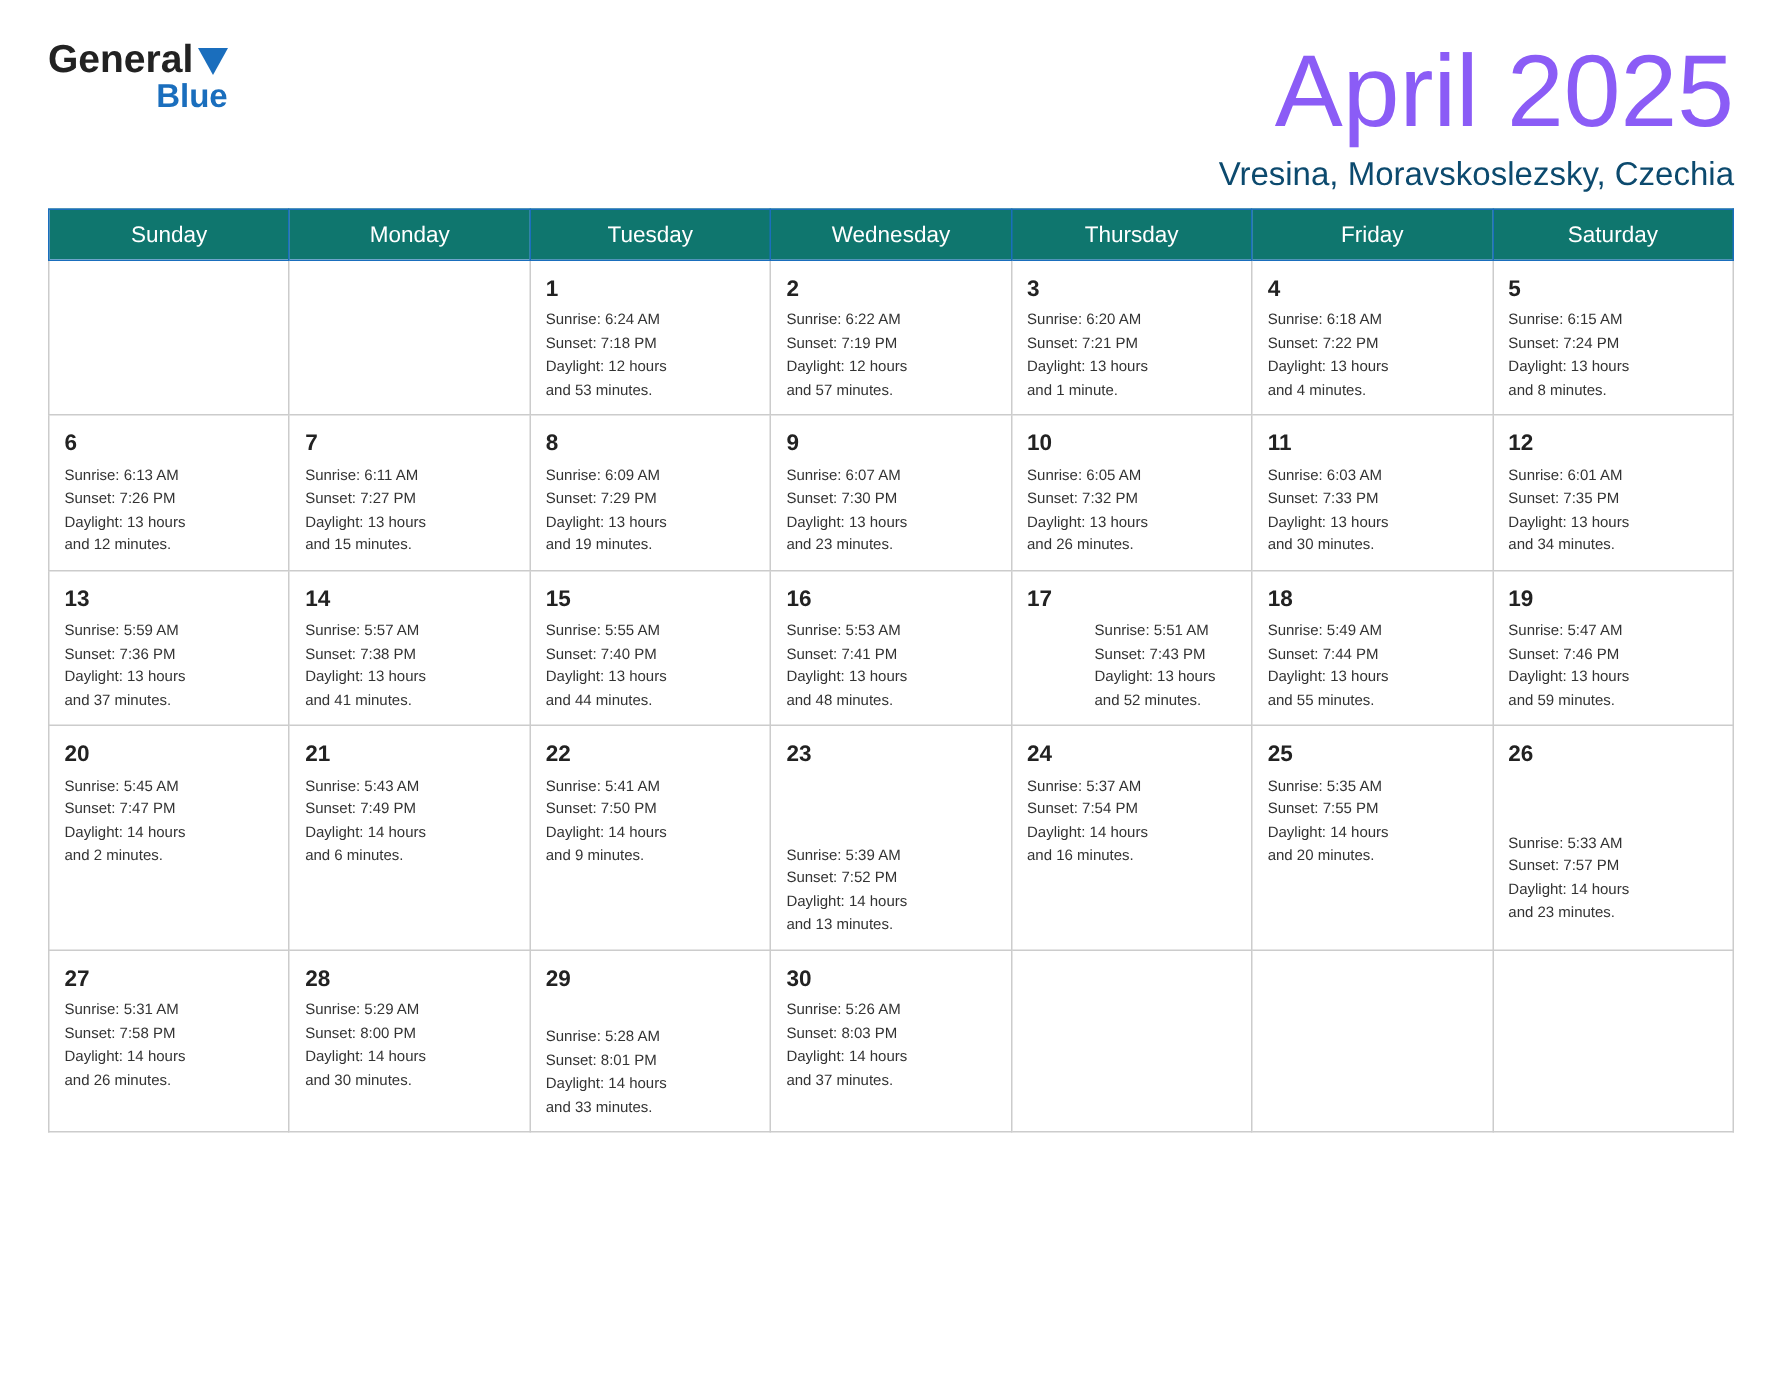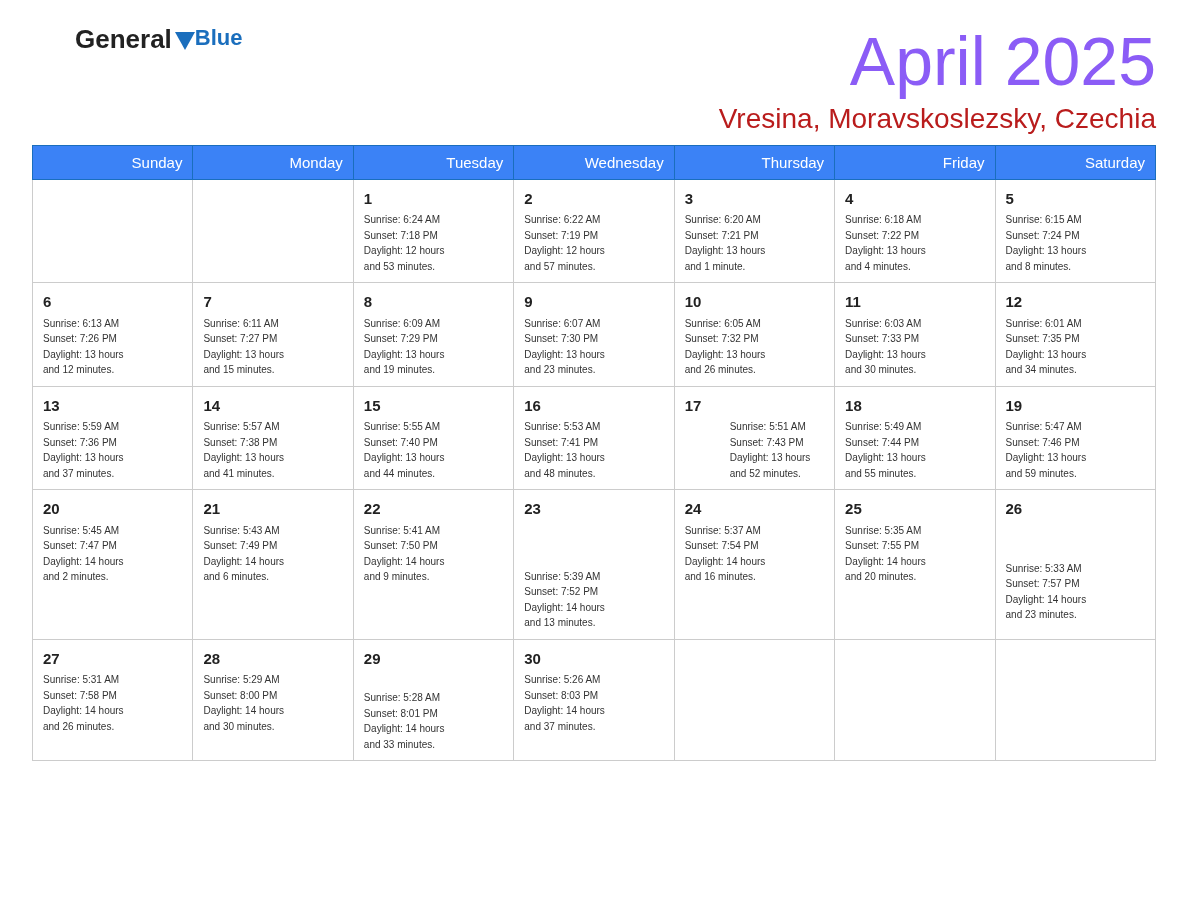--- a/index.html
+++ b/index.html
@@ -30,36 +30,36 @@
     .title-block {
       text-align: right;
     }
     .month-title {
       font-size: 68px;
       font-weight: normal;
       color: #8b5cf6;
       line-height: 1.1;
     }
     .location-title {
-      font-size: 28px;
-      color: #b91c1c;
+      font-size: 22px;
+      color: #0c4a6e;
       margin-top: 4px;
     }
     .calendar-table {
       width: 100%;
       border-collapse: collapse;
       margin-top: 8px;
     }
     .calendar-table th {
-      background-color: #3b82f6;
+      background-color: #0f766e;
       color: #fff;
       font-size: 15px;
       font-weight: normal;
-      padding: 8px 10px;
-      text-align: right;
+      padding: 8px 22px;
+      text-align: center;
       border: 1px solid #1a6ebd;
     }
     .calendar-table td {
       vertical-align: top;
       padding: 8px 10px;
       border: 1px solid #ccc;
       width: calc(100% / 7);
       font-size: 13.5px;
       line-height: 1.5;
       min-height: 100px;
@@ -74,22 +74,22 @@
     .day-info {
       color: #333;
       font-size: 10px;
       line-height: 1.55;
     }
     .empty-cell {
       background: #fff;
     }
     .logo-wrapper {
       display: flex;
-      align-items: center;
-      margin-left: 43px;
+      flex-direction: column;
+      align-items: flex-end;
     }
     .logo-row {
       display: flex;
       align-items: center;
     }
     .logo-blue-row {
       display: flex;
       align-items: center;
       margin-top: -4px;
     }

